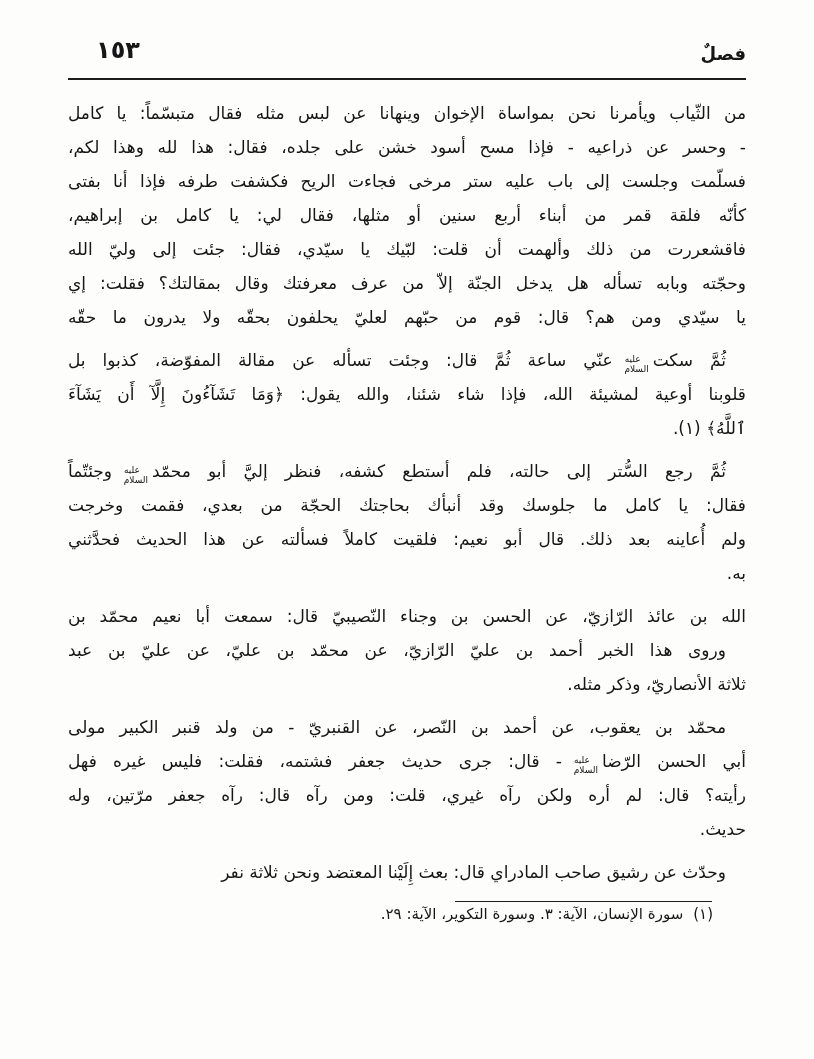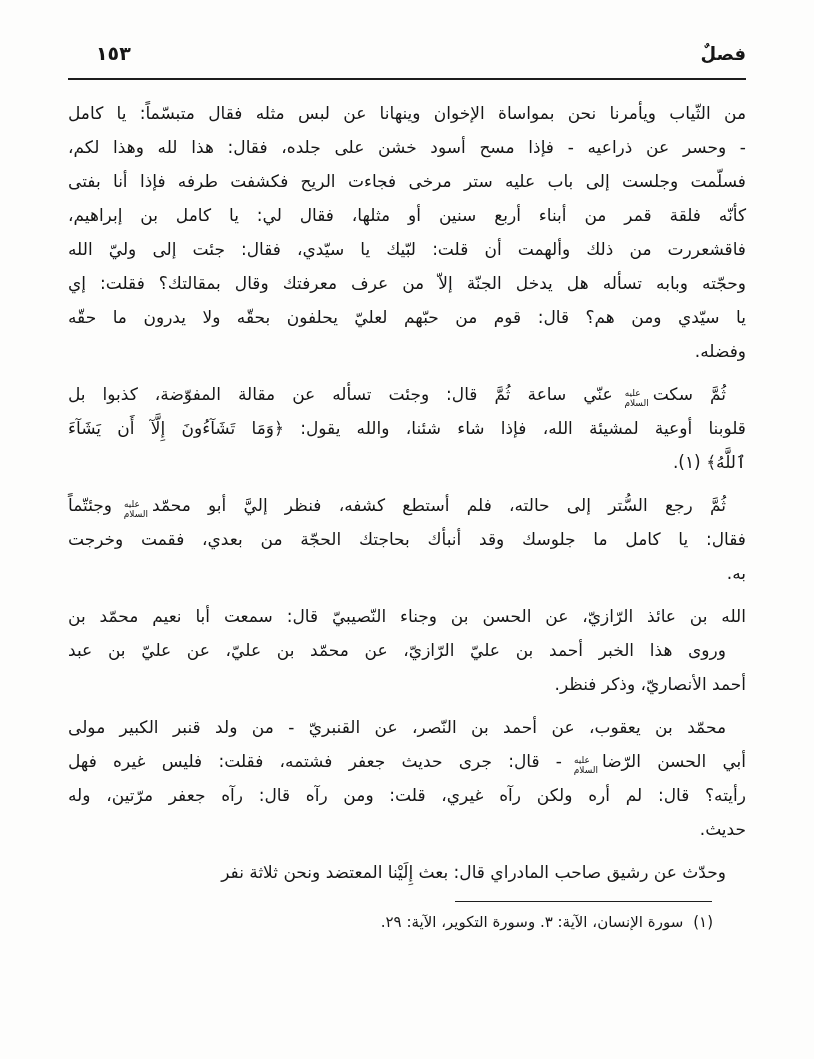--- a/index.html
+++ b/index.html
@@ -23,21 +23,21 @@
     display: flex;
     justify-content: space-between;
     align-items: flex-end;
     height: 30px;
   }
   .section-title {
     font-size: 18px;
     font-weight: bold;
   }
   .page-number {
-    font-size: 19px;
+    font-size: 24px;
     font-weight: bold;
     margin-left: 28px;
     letter-spacing: 2px;
   }
   .header-rule {
     margin-top: 14px;
     border-top: 2px solid #1d1d1d;
     width: 100%;
   }
   
@@ -69,21 +69,21 @@
   
   .footnote {
     margin-top: 12px;
   }
   .fn-rule {
     width: 257px;
     border-top: 1.5px solid #1d1d1d;
     margin-right: 34px;
   }
   .fn-line {
-    margin-top: 8px;
+    margin-top: 0;
     padding-right: 33px;
     font-size: 15px;
     line-height: 24px;
     text-align: right;
   }
   .fn-marker { margin-left: 10px; }
 </style>
 </head>
 <body>
 
@@ -98,39 +98,39 @@
   <div class="body-text">
 
     <div class="para">
       <div class="line">من الثّياب ويأمرنا نحن بمواساة الإخوان وينهانا عن لبس مثله فقال متبسّماً: يا كامل</div>
       <div class="line">- وحسر عن ذراعيه - فإذا مسح أسود خشن على جلده، فقال: هذا لله وهذا لكم،</div>
       <div class="line">فسلّمت وجلست إلى باب عليه ستر مرخى فجاءت الريح فكشفت طرفه فإذا أنا بفتى</div>
       <div class="line">كأنّه فلقة قمر من أبناء أربع سنين أو مثلها، فقال لي: يا كامل بن إبراهيم،</div>
       <div class="line">فاقشعررت من ذلك وألهمت أن قلت: لبّيك يا سيّدي، فقال: جئت إلى وليّ الله</div>
       <div class="line">وحجّته وبابه تسأله هل يدخل الجنّة إلاّ من عرف معرفتك وقال بمقالتك؟ فقلت: إي</div>
       <div class="line">يا سيّدي ومن هم؟ قال: قوم من حبّهم لعليّ يحلفون بحقّه ولا يدرون ما حقّه</div>
-      <div class="line end">وفضله.</div>
     </div>
 
     <div class="para">
       <div class="line ind"><span>ثُمَّ سكت</span><span class="hon">عليه السلام</span><span>عنّي ساعة ثُمَّ قال: وجئت تسأله عن مقالة المفوّضة، كذبوا بل</span></div>
       <div class="line">قلوبنا أوعية لمشيئة الله، فإذا شاء شئنا، والله يقول: ﴿وَمَا تَشَآءُونَ إِلَّآ أَن يَشَآءَ</div>
       <div class="line end">ٱللَّهُ﴾ (١).</div>
     </div>
 
     <div class="para">
       <div class="line ind"><span>ثُمَّ رجع السُّتر إلى حالته، فلم أستطع كشفه، فنظر إليَّ أبو محمّد</span><span class="hon">عليه السلام</span><span>وجئتّماً</span></div>
       <div class="line">فقال: يا كامل ما جلوسك وقد أنبأك بحاجتك الحجّة من بعدي، فقمت وخرجت</div>
+      <div class="line">ولم أُعاينه بعد ذلك. قال أبو نعيم: فلقيت كاملاً فسألته عن هذا الحديث فحدَّثني</div>
       <div class="line end">به.</div>
     </div>
 
     <div class="para">
       <div class="line">الله بن عائذ الرّازيّ، عن الحسن بن وجناء النّصيبيّ قال: سمعت أبا نعيم محمّد بن</div>
       <div class="line ind">وروى هذا الخبر أحمد بن عليّ الرّازيّ، عن محمّد بن عليّ، عن عليّ بن عبد</div>
-      <div class="line end">أحمد الأنصاريّ، وذكر فنظر.</div>
+      <div class="line end">ثلاثة الأنصاريّ، وذكر مثله.</div>
     </div>
 
     <div class="para">
       <div class="line ind">محمّد بن يعقوب، عن أحمد بن النّصر، عن القنبريّ - من ولد قنبر الكبير مولى</div>
       <div class="line"><span>أبي الحسن الرّضا</span><span class="hon">عليه السلام</span><span>- قال: جرى حديث جعفر فشتمه، فقلت: فليس غيره فهل</span></div>
       <div class="line">رأيته؟ قال: لم أره ولكن رآه غيري، قلت: ومن رآه قال: رآه جعفر مرّتين، وله</div>
       <div class="line end">حديث.</div>
     </div>
 
     <div class="para">

